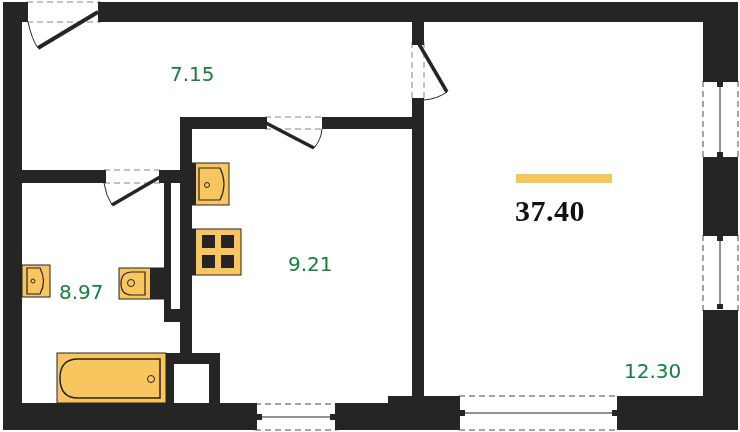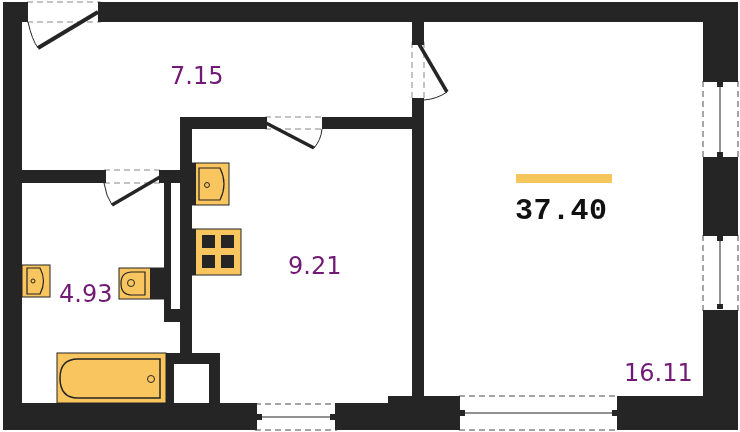--- a/index.html
+++ b/index.html
@@ -1,19 +1,19 @@
 <!DOCTYPE html>
 <html><head>
 <meta charset="utf-8">
 <style>
   html, body { margin: 0; padding: 0; background: #ffffff; }
   body { width: 740px; height: 432px; position: relative; overflow: hidden; font-family: "DejaVu Sans", sans-serif; }
   #plan { position: absolute; left: 0; top: 0; width: 740px; height: 432px; }
-  .room-label { position: absolute; font-family: "DejaVu Sans", sans-serif; font-size: 24px; color: #701a75; line-height: 1; white-space: nowrap; }
-  .total-label { position: absolute; font-family: Liberation Mono, monospace; font-weight: bold; font-size: 30px; color: #111; line-height: 1; white-space: nowrap; letter-spacing: 0.5px; }
+  .room-label { position: absolute; font-family: "DejaVu Sans", sans-serif; font-size: 20px; color: #15803d; line-height: 1; white-space: nowrap; }
+  .total-label { position: absolute; font-family: Liberation Serif, serif; font-weight: bold; font-size: 30px; color: #111; line-height: 1; white-space: nowrap; letter-spacing: 0.5px; }
   .total-bar { position: absolute; height: 9px; }
 </style>
 </head>
 <body>
 
 <svg id="plan" viewBox="0 0 740 432" xmlns="http://www.w3.org/2000/svg">
   <g fill="#252525">
 
     <rect x="3" y="2" width="19" height="428"></rect>
 
@@ -168,17 +168,17 @@
 
   <g>
     <rect x="57" y="353" width="109" height="50" fill="#f9c55f" stroke="#252525" stroke-width="1"></rect>
     <path d="M 160 359 L 78 359 Q 60 359 60 378 Q 60 398 78 398 L 160 398 Z" fill="none" stroke="#252525" stroke-width="1.5"></path>
     <circle cx="151" cy="379" r="3.5" fill="none" stroke="#252525" stroke-width="1"></circle>
   </g>
 </svg>
 
 <div class="room-label" style="left:170px; top:64px;">7.15</div>
 <div class="room-label" style="left:288px; top:254px;">9.21</div>
-<div class="room-label" style="left:59px; top:282px;">4.93</div>
-<div class="room-label" style="left:624px; top:361px;">16.11</div>
+<div class="room-label" style="left:59px; top:282px;">8.97</div>
+<div class="room-label" style="left:624px; top:361px;">12.30</div>
 
 <div class="total-bar" style="left:516px; top:174px; width:96px; background:#f5c65a;"></div>
 <div class="total-label" style="left:515px; top:196px;">37.40</div>
 
 </body></html>

